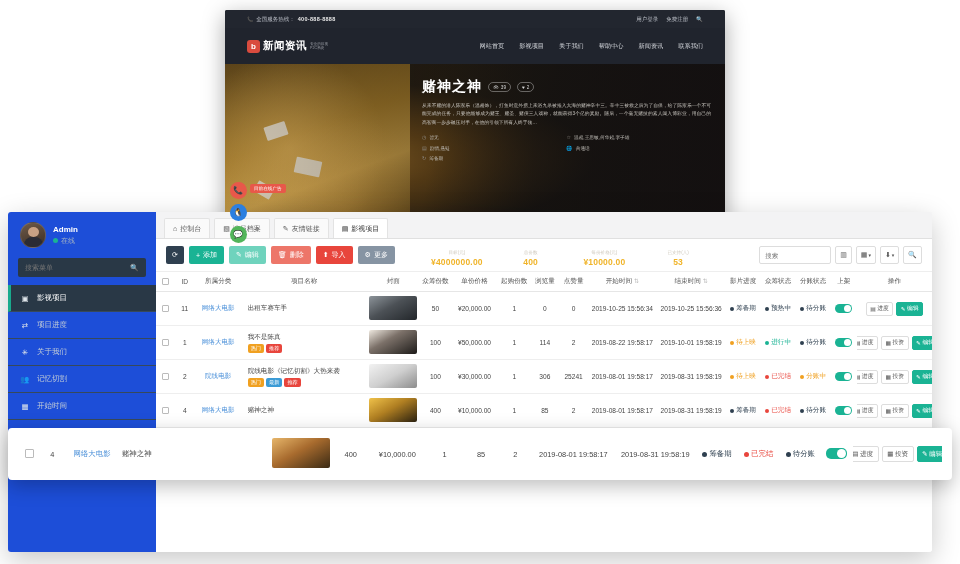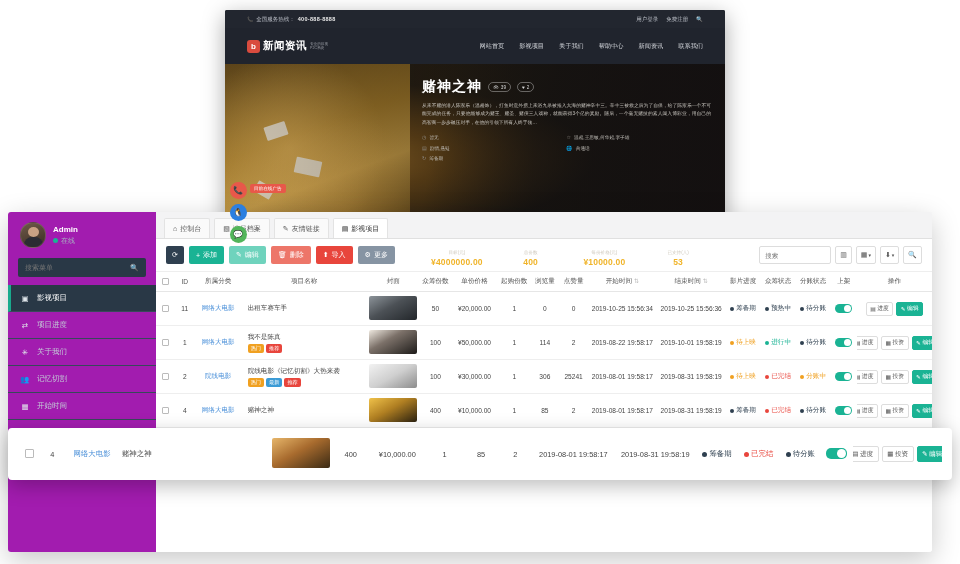--- a/index.html
+++ b/index.html
@@ -124,21 +124,21 @@
     position: absolute;
     left: 8px; top: 212px;
     width: 924px; height: 340px;
     background: #fff;
     border-radius: 3px;
     box-shadow: 0 8px 28px rgba(0,0,0,.22);
     display: flex;
     overflow: hidden;
   }
   .sidebar {
-    width: 148px; background: #a21caf; color: #c3cdd7; flex-shrink: 0;
+    width: 148px; background: #1d4ed8; color: #c3cdd7; flex-shrink: 0;
   }
   .user-box {
     display: flex; align-items: center; gap: 7px; padding: 10px 10px 8px 12px;
   }
   .avatar {
     width: 26px; height: 26px; border-radius: 50%;
     background: linear-gradient(160deg,#6e5a49,#3b2d23);
     position: relative; overflow: hidden; flex-shrink: 0;
     border: 1px solid rgba(255,255,255,.12);
   }

